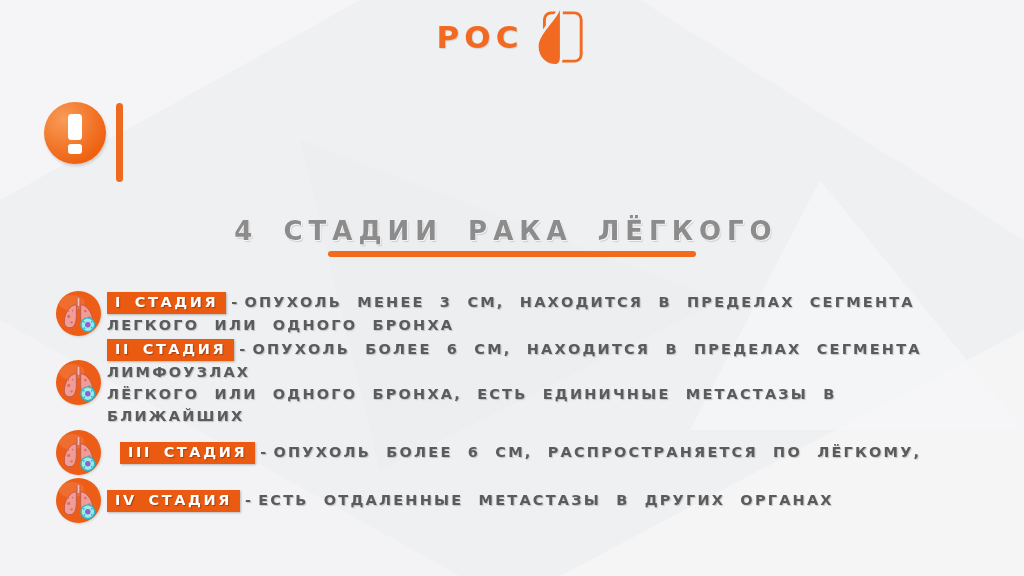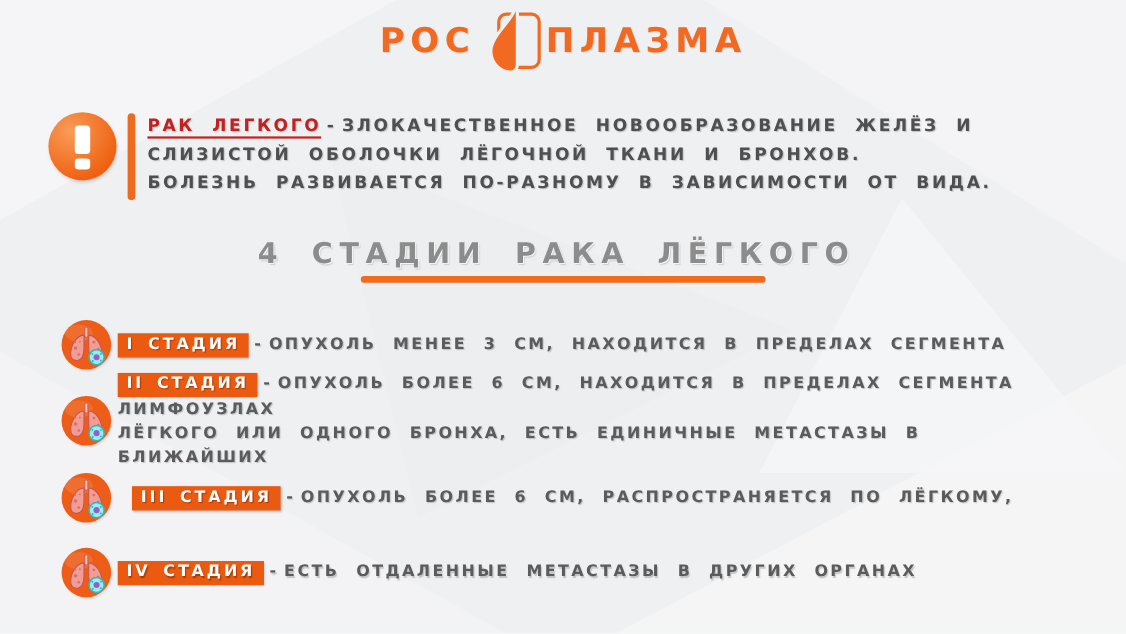--- a/index.html
+++ b/index.html
@@ -42,21 +42,21 @@
     letter-spacing:6px; word-spacing:10px;
     text-shadow:1px 1px 1px rgba(255,255,255,0.9), 1.5px 1.5px 1px rgba(90,90,90,0.25);
   }
   .heading-underline{position:absolute; top:251px; left:50%; transform:translateX(-50%); width:368px; height:6px; background:#F26A1B; border-radius:3px;}
 
   
   .stage-row{position:absolute; left:55px; display:flex; align-items:center; gap:5px;justify-content:flex-end;}
   .row-1{top:288px; height:50px;}
   .row-2{top:349px; height:66px;}
   .row-3{top:427px; height:50px;gap:18px;}
-  .row-4{top:500px; height:40px;}
+  .row-4{top:480px; height:40px;}
   .stage-icon{width:47px; height:47px; flex:none; filter:drop-shadow(1px 1px 1px rgba(0,0,0,0.12));}
   .stage-text{
     width:862px; font-size:14.5px; font-weight:700; color:#5B5B5B;
     letter-spacing:2.2px; word-spacing:8px; line-height:22px;
     text-shadow:1px 1px 1px rgba(60,60,60,0.25);
   }
   .badge{
     display:inline-block; background:#EA5A10; color:#ffffff;
     padding:1px 8px 2px; line-height:19px;
     letter-spacing:2.6px; word-spacing:4px;
@@ -78,33 +78,27 @@
     <polygon points="820,180 1024,430 690,430" fill="#F7F7F9" opacity="0.7"></polygon>
   </svg>
 
   <div class="logo-row">
     <span class="logo-text">РОС</span>
     <svg class="logo-icon" viewBox="0 0 60 60">
       <rect x="17" y="5" width="38" height="50" rx="7" fill="none" stroke="#F26A21" stroke-width="3"></rect>
       <path d="M33,2 C29,13 11,27 11,40 C11,51 20,58 28,58 C31.5,58 33,55.5 33,51 Z" fill="#EFF0F2" stroke="#EFF0F2" stroke-width="6"></path>
       <path d="M33,2 C29,13 11,27 11,40 C11,51 20,58 28,58 C31.5,58 33,55.5 33,51 Z" fill="#F26A21"></path>
     </svg>
-    <span class="logo-text">ПЛАЗМА</span>
   </div>
 
   <div class="alert-icon">
     <div class="alert-bar"></div>
     <div class="alert-dot"></div>
   </div>
   <div class="accent-bar"></div>
-  <div class="intro-text">
-    <span class="block-line"><span class="term">РАК ЛЕГКОГО</span><span class="dash">-</span><span>ЗЛОКАЧЕСТВЕННОЕ НОВООБРАЗОВАНИЕ ЖЕЛЁЗ И</span></span>
-    <span class="block-line">СЛИЗИСТОЙ ОБОЛОЧКИ ЛЁГОЧНОЙ ТКАНИ И БРОНХОВ.</span>
-    <span class="block-line">БОЛЕЗНЬ РАЗВИВАЕТСЯ ПО-РАЗНОМУ В ЗАВИСИМОСТИ ОТ ВИДА.</span>
-  </div>
 
   <div class="heading">4 СТАДИИ РАКА ЛЁГКОГО</div>
   <div class="heading-underline"></div>
 
   <div class="stage-row row-1">
     <svg class="stage-icon" viewBox="0 0 48 48">
       <circle cx="24" cy="24" r="23" fill="#EE5D17"></circle>
       <ellipse cx="17" cy="13" rx="13" ry="8" fill="#FFFFFF" opacity="0.10"></ellipse>
       <rect x="22.6" y="7.5" width="2.8" height="9.5" rx="1.4" fill="#F6BDB6" stroke="#C2574E" stroke-width="0.8"></rect>
       <path d="M22.5,16 L19.5,22" stroke="#C2574E" stroke-width="0.8"></path>
@@ -119,20 +113,21 @@
         <circle cx="18" cy="21" r="0.9" fill="#D4706B"></circle>
       <circle cx="33.5" cy="35.5" r="7" fill="#9BEDE9" stroke="#2FB5C8" stroke-width="1.4"></circle>
       <circle cx="33.5" cy="35.5" r="2.8" fill="#9260CC"></circle>
       <circle cx="29.5" cy="32.5" r="0.9" fill="#2FB5C8"></circle>
         <circle cx="37.5" cy="32.5" r="0.9" fill="#2FB5C8"></circle>
         <circle cx="30" cy="39" r="0.9" fill="#2FB5C8"></circle>
         <circle cx="37.5" cy="38.5" r="0.9" fill="#2FB5C8"></circle>
     </svg>
     <div class="stage-text">
       <span class="badge">I СТАДИЯ</span><span class="dash">-</span><span>ОПУХОЛЬ МЕНЕЕ 3 СМ, НАХОДИТСЯ В ПРЕДЕЛАХ СЕГМЕНТА</span>
+      <span class="block-line">ЛЕГКОГО ИЛИ ОДНОГО БРОНХА</span>
     </div>
   </div>
 
   <div class="stage-row row-2">
     <svg class="stage-icon" viewBox="0 0 48 48">
       <circle cx="24" cy="24" r="23" fill="#EE5D17"></circle>
       <ellipse cx="17" cy="13" rx="13" ry="8" fill="#FFFFFF" opacity="0.10"></ellipse>
       <rect x="22.6" y="7.5" width="2.8" height="9.5" rx="1.4" fill="#F6BDB6" stroke="#C2574E" stroke-width="0.8"></rect>
       <path d="M22.5,16 L19.5,22" stroke="#C2574E" stroke-width="0.8"></path>
       <path d="M25.5,16 L28.5,22" stroke="#C2574E" stroke-width="0.8"></path>

